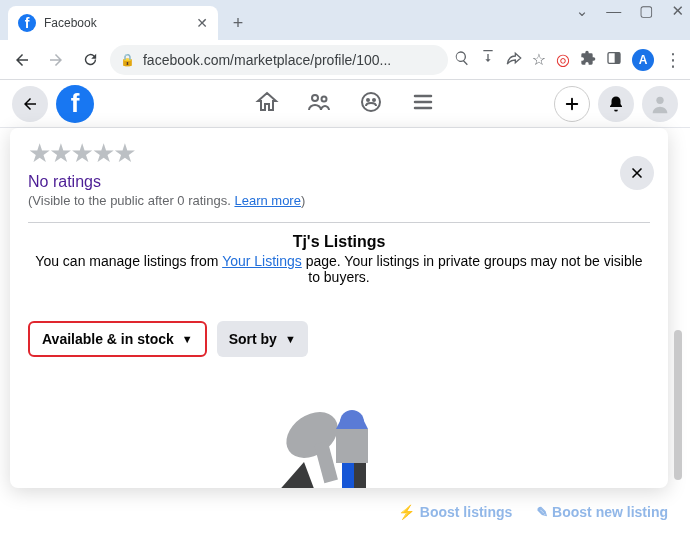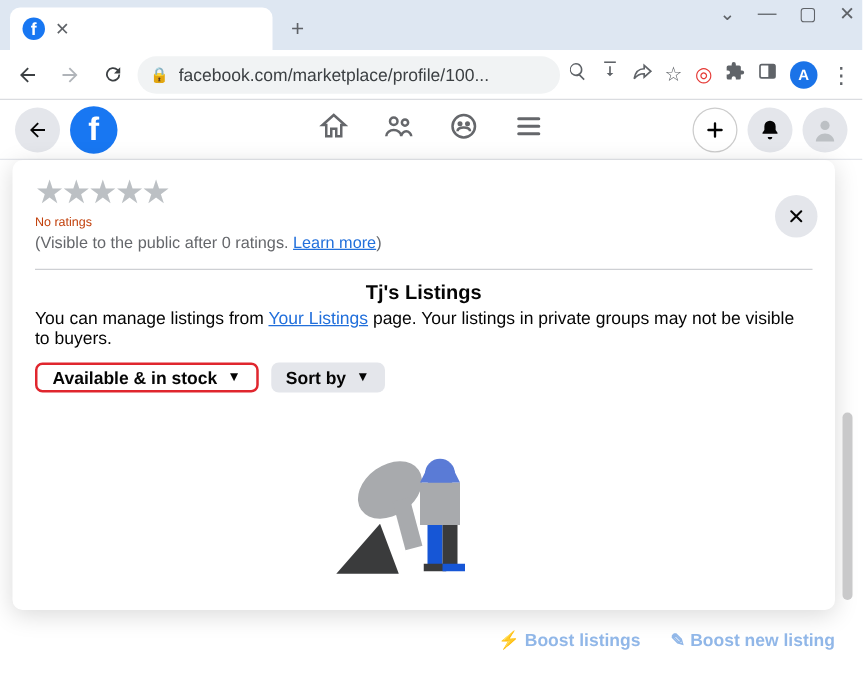--- a/index.html
+++ b/index.html
@@ -30,29 +30,29 @@
   .fb-logo { width:38px; height:38px; border-radius:50%; background:#1877f2; color:#fff; display:flex; align-items:center; justify-content:center; font-weight:bold; font-size:26px; margin-left:8px; }
   .fb-center { position:absolute; left:50%; transform:translateX(-50%); display:flex; gap:28px; color:#65676b; }
   .fb-center svg, .fb-center .ic { width:24px; height:24px; }
   .fb-right { margin-left:auto; display:flex; gap:8px; align-items:center; }
   .circ { width:36px; height:36px; border-radius:50%; background:#e4e6eb; display:flex; align-items:center; justify-content:center; color:#050505; }
 
   
   .panel { position:absolute; left:10px; right:22px; top:128px; bottom:50px; background:#fff; border-radius:8px; box-shadow:0 4px 20px rgba(0,0,0,0.15); padding:10px 18px; overflow:hidden; }
   .close-x { position:absolute; top:28px; right:14px; width:34px; height:34px; border-radius:50%; background:#e4e6eb; display:flex; align-items:center; justify-content:center; color:#050505; font-size:18px; }
   .stars { color:#bcc0c4; font-size:26px; letter-spacing:-2px; }
-  .noratings { font-size:10px; color:#c2410c; margin-top:4px; }
+  .noratings { font-size:16px; color:#4c1d95; margin-top:4px; }
   .visible-note { font-size:13px; color:#65676b; margin-top:2px; }
   .link { color:#216fdb; }
   .divider { border:none; border-top:1px solid #ced0d4; margin:14px 0 10px; }
   .listings-title { font-size:16px; font-weight:600; color:#050505;text-align:center; }
-  .listings-desc { font-size:14px; color:#050505; margin-top:2px; }
+  .listings-desc { font-size:14px; color:#050505; margin-top:2px;text-align:center; }
   .controls { display:flex; gap:10px; margin-top:12px; align-items:center; }
   .search-box { flex:1; height:36px; background:#f0f2f5; border-radius:18px; display:flex; align-items:center; padding:0 12px; gap:8px; color:#65676b; font-size:15px; }
-  .chip { height:24px; border-radius:6px; background:#e4e6eb; display:flex; align-items:center; padding:0 12px; gap:8px; font-size:14px; font-weight:600; color:#050505; white-space:nowrap; }
+  .chip { height:36px; border-radius:6px; background:#e4e6eb; display:flex; align-items:center; padding:0 12px; gap:8px; font-size:14px; font-weight:600; color:#050505; white-space:nowrap;margin-top:24px; }
   .chip.hl { border:2.5px solid #e0262e; background:#fff; }
   .caret { font-size:11px; }
   .illus { display:flex; justify-content:center; margin-top:30px; }
 
   
   .bottom-bar { position:absolute; left:18px; right:22px; bottom:18px; display:flex; justify-content:flex-end; gap:24px; color:#91b7e8; font-size:14px; font-weight:700; align-items:center; }
   .bottom-bar .ic { margin-right:4px; }
 
   .scroll-ind { position:absolute; right:8px; top:330px; width:8px; height:150px; background:#c9c9ca; border-radius:4px; }
 </style>
@@ -61,20 +61,21 @@
 
 <div class="browser-top">
   <div class="win-controls">
     <span>⌄</span>
     <span>—</span>
     <span>▢</span>
     <span>✕</span>
   </div>
   <div class="tab">
     <div class="tab-favicon">f</div>
+    <span class="tab-title">Facebook</span>
     <span class="tab-close">✕</span>
   </div>
   <div class="new-tab">+</div>
 </div>
 
 <div class="toolbar">
   <div class="tb-btn">
     <svg width="18" height="18" viewBox="0 0 24 24">
         <path d="M20 11H7.8l5.6-5.6L12 4l-8 8 8 8 1.4-1.4L7.8 13H20z" fill="currentColor"></path>
       </svg>

